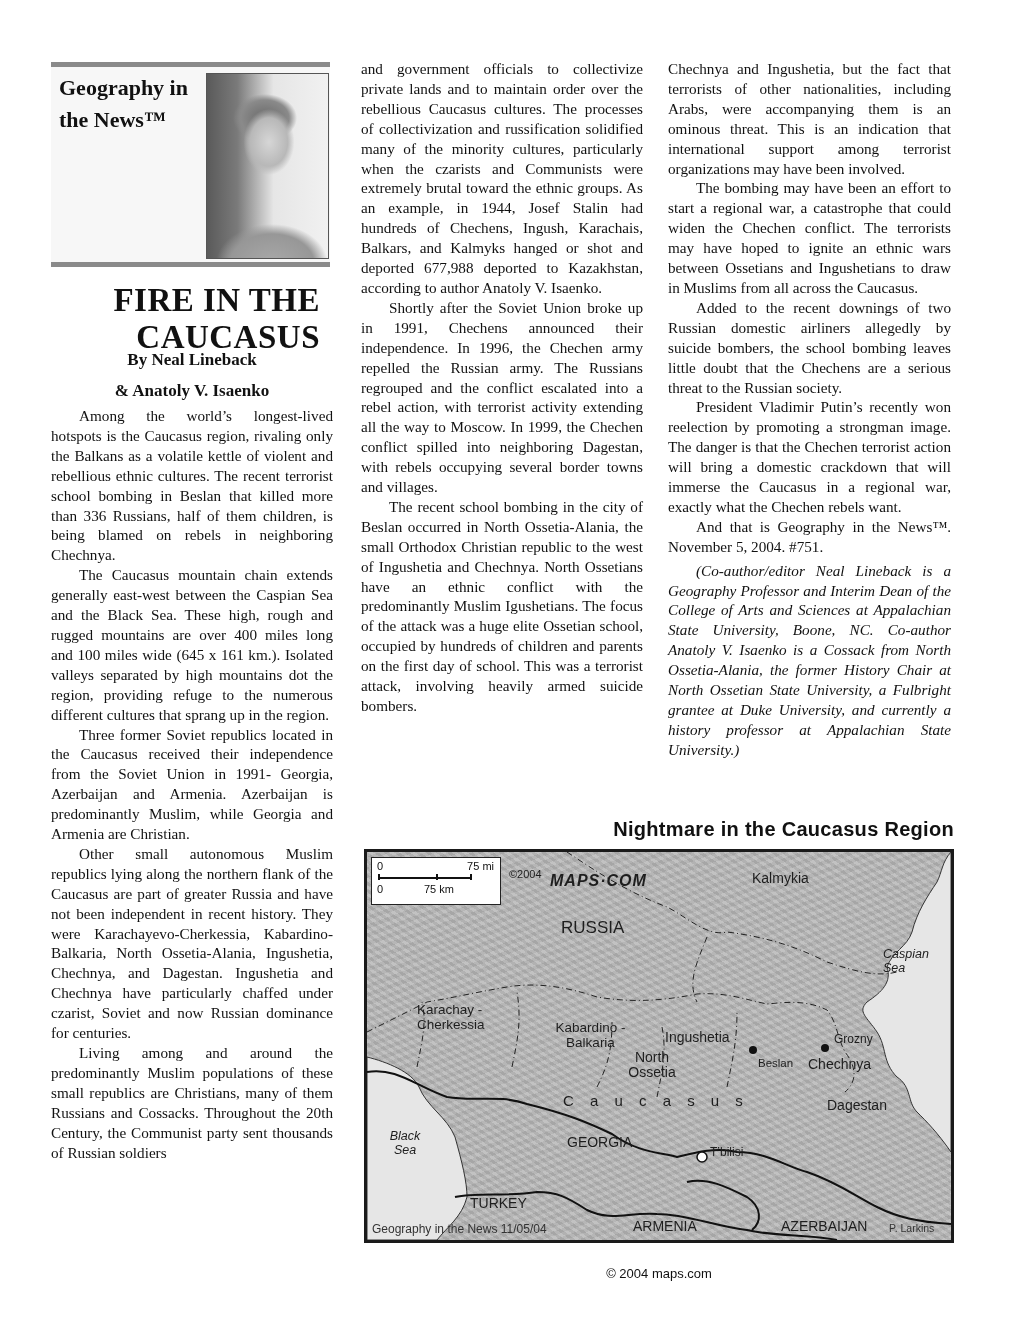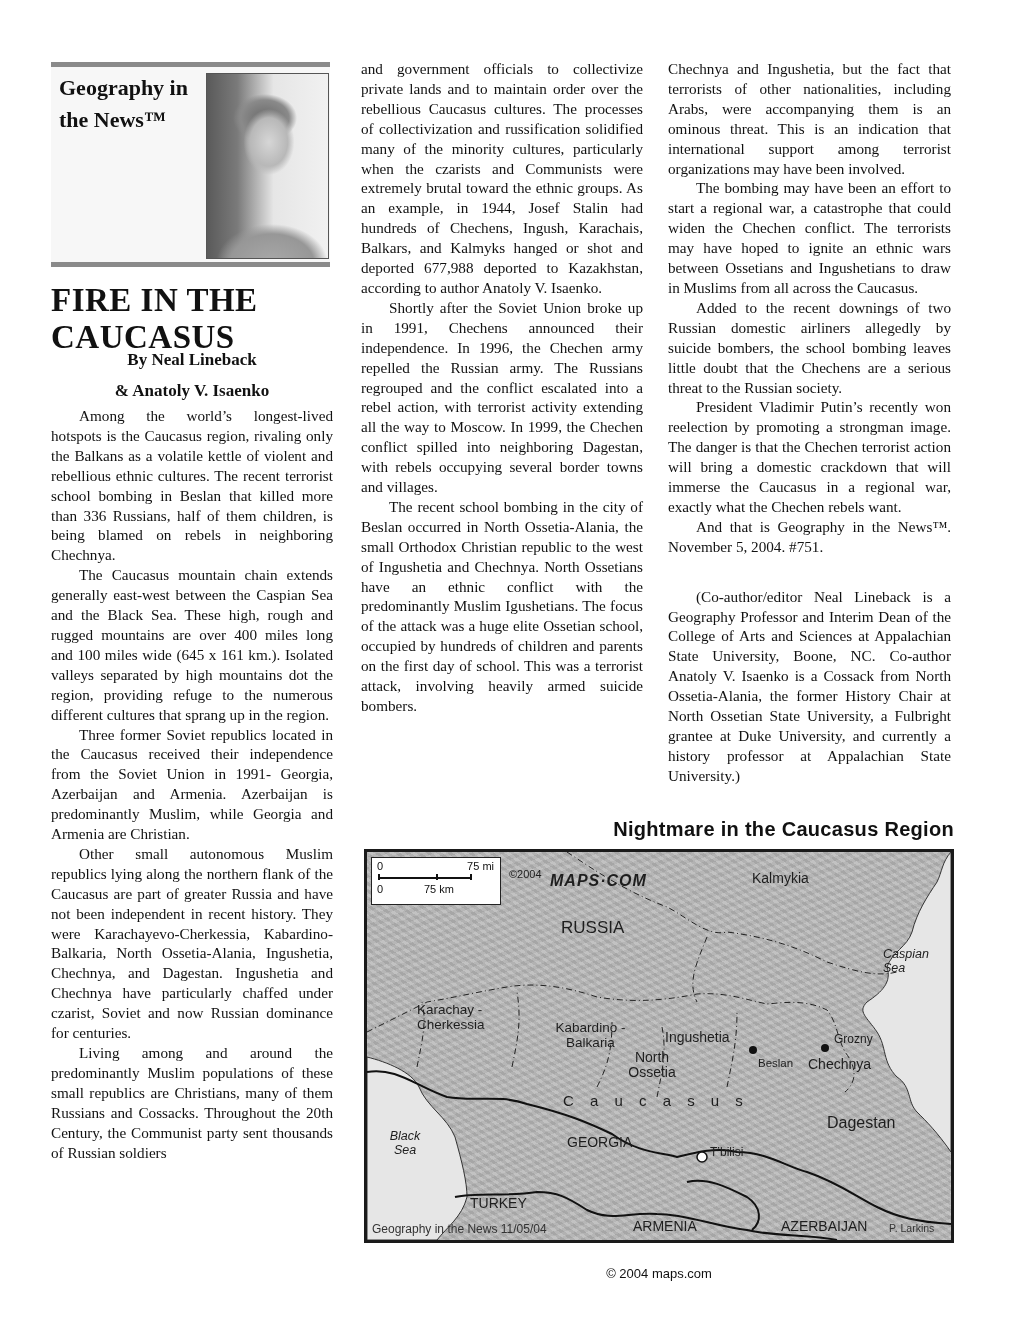--- a/index.html
+++ b/index.html
@@ -17,33 +17,33 @@
   #header-author { top: 150px; }
   #photo { position: absolute; left: 155px; top: 11px; width: 121px; height: 184px; border: 1px solid #555;
     background:
       radial-gradient(ellipse 34px 44px at 62px 68px, #d6d6d6 0%, #b8b8b8 55%, rgba(0,0,0,0) 75%),
       radial-gradient(ellipse 40px 30px at 58px 44px, #6a6a6a 0%, #8a8a8a 60%, rgba(0,0,0,0) 80%),
       radial-gradient(ellipse 70px 50px at 65px 190px, #a9a9a9 0%, #979797 60%, rgba(0,0,0,0) 80%),
       linear-gradient(90deg, #5a5a5a 0%, #7a7a7a 25%, #e6e6e6 55%, #f1f1f1 100%);
   }
 
   
-  #article-title { position: absolute; left: 51px; top: 282px; width: 282px; text-align: left; font-weight: bold; font-size: 33px; line-height: 37px; letter-spacing: 0.5px; }
+  #article-title { position: absolute; left: 38px; top: 282px; width: 282px; text-align: right; font-weight: bold; font-size: 33px; line-height: 37px; letter-spacing: 0.5px; }
   .byline { position: absolute; left: 51px; width: 282px; text-align: center; font-weight: bold; font-size: 17px; }
   #byline-1 { top: 350px; }
   #byline-2 { top: 381px; }
 
   
   .col { position: absolute; font-size: 15.2px; line-height: 19.9px; text-align: justify; hyphens: none; }
   .col p { margin: 0; text-indent: 28px; }
   .col p.noindent { text-indent: 0; }
   #col-1 { left: 51px; top: 406px; width: 282px; }
   #col-2 { left: 361px; top: 59px; width: 282px; }
   #col-3 { left: 668px; top: 59px; width: 283px; }
-  #col-3 .bio { margin-top: 30px; }
+  #col-3 .bio { font-style: italic; margin-top: 4px; }
 
   
   #map-title { position: absolute; left: 364px; top: 818px; width: 590px; text-align: right; font-weight: bold; font-size: 20px; letter-spacing: 0.3px; }
   #map { position: absolute; left: 364px; top: 849px; width: 584px; height: 388px; border: 3px solid #1a1a1a; overflow: hidden;
     background:
       repeating-linear-gradient(35deg, rgba(255,255,255,0.08) 0 3px, rgba(0,0,0,0.06) 3px 6px),
       repeating-linear-gradient(-20deg, rgba(255,255,255,0.06) 0 4px, rgba(0,0,0,0.05) 4px 8px),
       #b9b9b9;
   }
   #map svg { position: absolute; left: 0; top: 0; }
@@ -133,21 +133,21 @@
   <span class="map-label" style="left:385px;top:18px;font-size:14px">Kalmykia</span>
   <span class="map-label" style="left:516px;top:95px;font-size:12.5px;font-style:italic;width:50px;white-space:normal;line-height:14px">Caspian Sea</span>
   <span class="map-label" style="left:50px;top:150px;font-size:13.5px;width:90px;white-space:normal;line-height:15px">Karachay - Cherkessia</span>
   <span class="map-label" style="left:176px;top:168px;font-size:13.5px;width:95px;white-space:normal;line-height:15px;text-align:center">Kabardino - Balkaria</span>
   <span class="map-label" style="left:298px;top:177px;font-size:14px">Ingushetia</span>
   <span class="map-label" style="left:467px;top:180px;font-size:12px">Grozny</span>
   <span class="map-label" style="left:255px;top:198px;font-size:14px;width:60px;white-space:normal;line-height:15px;text-align:center">North Ossetia</span>
   <span class="map-label" style="left:391px;top:205px;font-size:11.5px">Beslan</span>
   <span class="map-label" style="left:441px;top:204px;font-size:14px">Chechnya</span>
   <span class="map-label" style="left:196px;top:240px;font-size:15px;letter-spacing:6px">C a u c a s u s</span>
-  <span class="map-label" style="left:460px;top:262px;font-size:16px">Dagestan</span>
+  <span class="map-label" style="left:460px;top:245px;font-size:14px">Dagestan</span>
   <span class="map-label" style="left:18px;top:277px;font-size:12.5px;font-style:italic;width:40px;white-space:normal;line-height:14px;text-align:center">Black Sea</span>
   <span class="map-label" style="left:200px;top:282px;font-size:14px">GEORGIA</span>
   <span class="map-label" style="left:343px;top:293px;font-size:12px">T’bilisi</span>
   <span class="map-label" style="left:103px;top:343px;font-size:14px">TURKEY</span>
   <span class="map-label" style="left:266px;top:366px;font-size:14px">ARMENIA</span>
   <span class="map-label" style="left:414px;top:366px;font-size:14px">AZERBAIJAN</span>
   <span class="map-label" style="left:5px;top:370px;font-size:12px;color:#333">Geography in the News 11/05/04</span>
   <span class="map-label" style="left:522px;top:370px;font-size:10.5px;color:#333">P. Larkins</span>
 </div>
 

